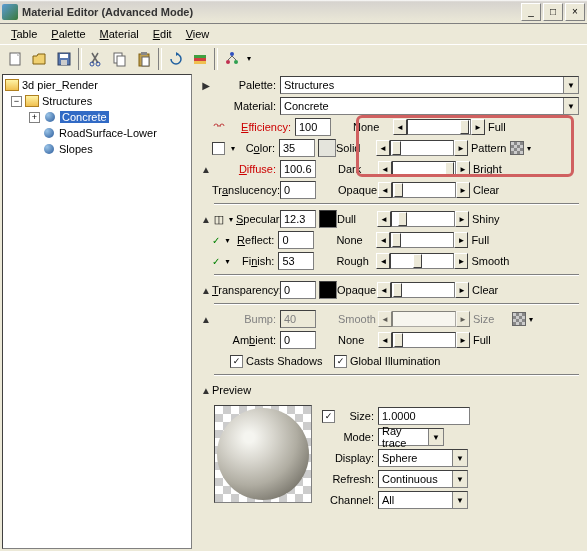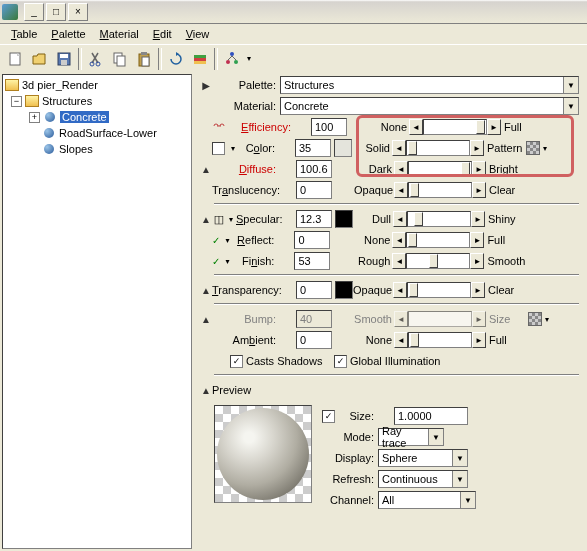--- a/index.html
+++ b/index.html
@@ -22,24 +22,24 @@
 .tree-sel { background: #316ac5; color: #fff; padding: 0 2px; }
 .folder-ic { background: linear-gradient(#fff3a5,#f0c050); border: 1px solid #b08020; }
 .ball-ic { width: 10px; height: 10px; border-radius: 50%; background: radial-gradient(circle at 30% 30%,#9bc5e8,#2a5a9a); margin: 0 5px 0 2px; }
 .splitter { width: 4px; background: #ece9d8; cursor: ew-resize; }
 .props { flex: 1; padding: 2px 8px 2px 2px; overflow-y: auto; }
 .prow { display: flex; align-items: center; height: 20px; margin: 1px 0; }
 .plabel { text-align: right; padding-right: 4px; }
 .plabel u { text-decoration: underline; }
 .red { color: #c00; }
 .disabled { color: #808080; }
-.inp { height: 18px; background: #fff; border: 1px solid #808080; border-top-color: #404040; border-left-color: #404040; padding: 8px 3px; display: flex; align-items: center; margin-left: 16px; }
+.inp { height: 18px; background: #fff; border: 1px solid #808080; border-top-color: #404040; border-left-color: #404040; padding: 8px 3px; display: flex; align-items: center; }
 .inp.dis { background: #ece9d8; color: #808080; }
 .swatch { width: 18px; height: 18px; border: 1px solid #808080; border-top-color: #404040; border-left-color: #404040; margin-left: 3px; }
-.slider-lbl { text-align: right; padding-right: 2px; }
+.slider-lbl { text-align: left; padding-right: 2px; }
 .slider { height: 16px; display: flex; align-items: center; }
 .sbtn { width: 14px; height: 16px; background: #ece9d8; border: 1px solid #fff; border-right-color: #404040; border-bottom-color: #404040; display: flex; align-items: center; justify-content: center; font-size: 8px; cursor: pointer; }
 .strack { flex: 1; height: 16px; background: #fff; border: 1px solid #808080; border-top-color: #404040; border-left-color: #404040; position: relative; }
 .sthumb { position: absolute; width: 9px; height: 14px; background: #ece9d8; border: 1px solid #fff; border-right-color: #404040; border-bottom-color: #404040; top: 0; }
 .collapse-tri { width: 12px; cursor: pointer; font-size: 10px; color: #333; text-align: center; }
 .sect-div { height: 5px; border-top: 1px solid #808080; margin: 3px 0 0 14px; box-shadow: inset 0 1px 0 #fff; }
 .checkbox { width: 13px; height: 13px; background: #fff; border: 1px solid #808080; border-top-color: #404040; border-left-color: #404040; display: inline-flex; align-items: center; justify-content: center; font-size: 9px; margin-right: 3px; cursor: pointer; }
 .checkmark { color: #008000; font-size: 10px; margin-right: 2px; }
 .combo { height: 18px; background: #fff; border: 1px solid #808080; border-top-color: #404040; border-left-color: #404040; display: flex; align-items: center; cursor: pointer; }
 .combo-txt { flex: 1; padding: 0 3px; }
@@ -49,20 +49,21 @@
 .preview-ball { position: absolute; width: 92px; height: 92px; top: 2px; left: 2px; border-radius: 50%; background: radial-gradient(circle at 35% 32%,#f5f5f0 6%,#d8d6ce 28%,#b0ada2 55%,#7a776d 80%,#555 96%); }
 .hilite-box { position: absolute; border: 3px solid #d06060; border-radius: 6px; pointer-events: none; }
 .dropdown-arr { width: 10px; font-size: 8px; text-align: center; cursor: pointer; }
 .link-ic { width: 14px; height: 12px; display: inline-block; }
 </style>
 </head>
 <body>
 
 <div class="titlebar">
   <div class="title-icon"></div>
+  <div class="title-text">Material Editor (Advanced Mode)</div>
   <div class="winbtn">_</div>
   <div class="winbtn">□</div>
   <div class="winbtn">×</div>
 </div>
 
 <div class="menubar">
   <div class="menu-item"><u>T</u>able</div>
   <div class="menu-item"><u>P</u>alette</div>
   <div class="menu-item"><u>M</u>aterial</div>
   <div class="menu-item"><u>E</u>dit</div>
@@ -379,21 +380,21 @@
     </div>
 
     <div class="preview-area">
       <div class="preview-img">
         <div class="preview-ball"></div>
       </div>
       <div style="flex:1;padding-left:10px">
         <div class="prow">
           <span class="checkbox">✓</span>
           <div class="plabel" style="width:40px">Size:</div>
-          <div class="inp" style="width:74px">1.0000</div>
+          <div class="inp" style="width:92px">1.0000</div>
         </div>
         <div class="prow">
           <div class="plabel" style="width:56px">Mode:</div>
           <div class="combo" style="width:66px">
               <div class="combo-txt">Ray trace</div>
               <div class="combo-btn">▼</div>
             </div>
         </div>
         <div class="prow">
           <div class="plabel" style="width:56px">Display:</div>
@@ -404,21 +405,21 @@
         </div>
         <div class="prow">
           <div class="plabel" style="width:56px">Refresh:</div>
           <div class="combo" style="width:90px">
               <div class="combo-txt">Continuous</div>
               <div class="combo-btn">▼</div>
             </div>
         </div>
         <div class="prow">
           <div class="plabel" style="width:56px">Channel:</div>
-          <div class="combo" style="width:98px">
+          <div class="combo" style="width:90px">
               <div class="combo-txt">All</div>
               <div class="combo-btn">▼</div>
             </div>
         </div>
       </div>
     </div>
 
     <div class="hilite-box" style="top:43px;left:158px;width:218px;height:62px"></div>
   </div>
 </div>

